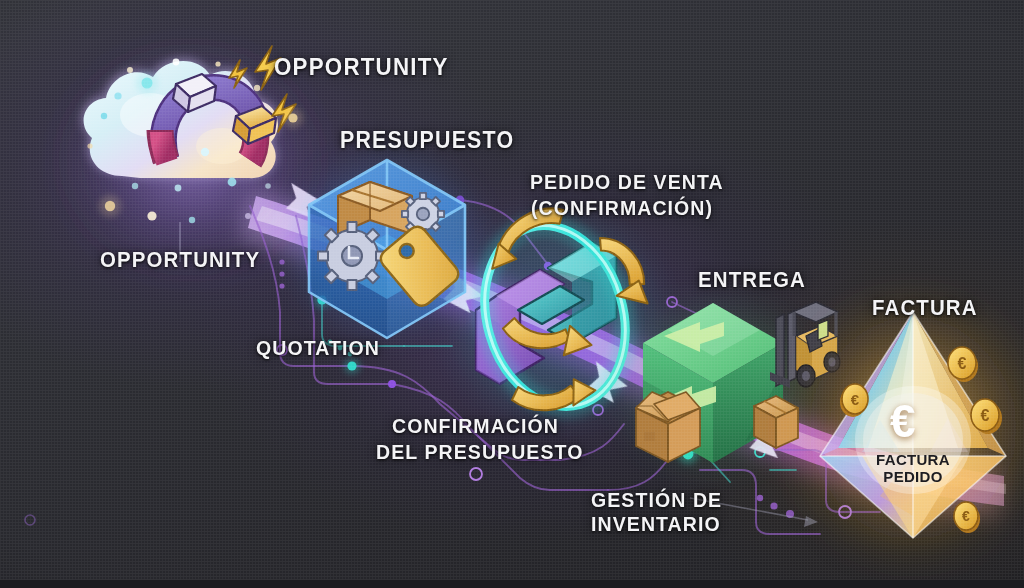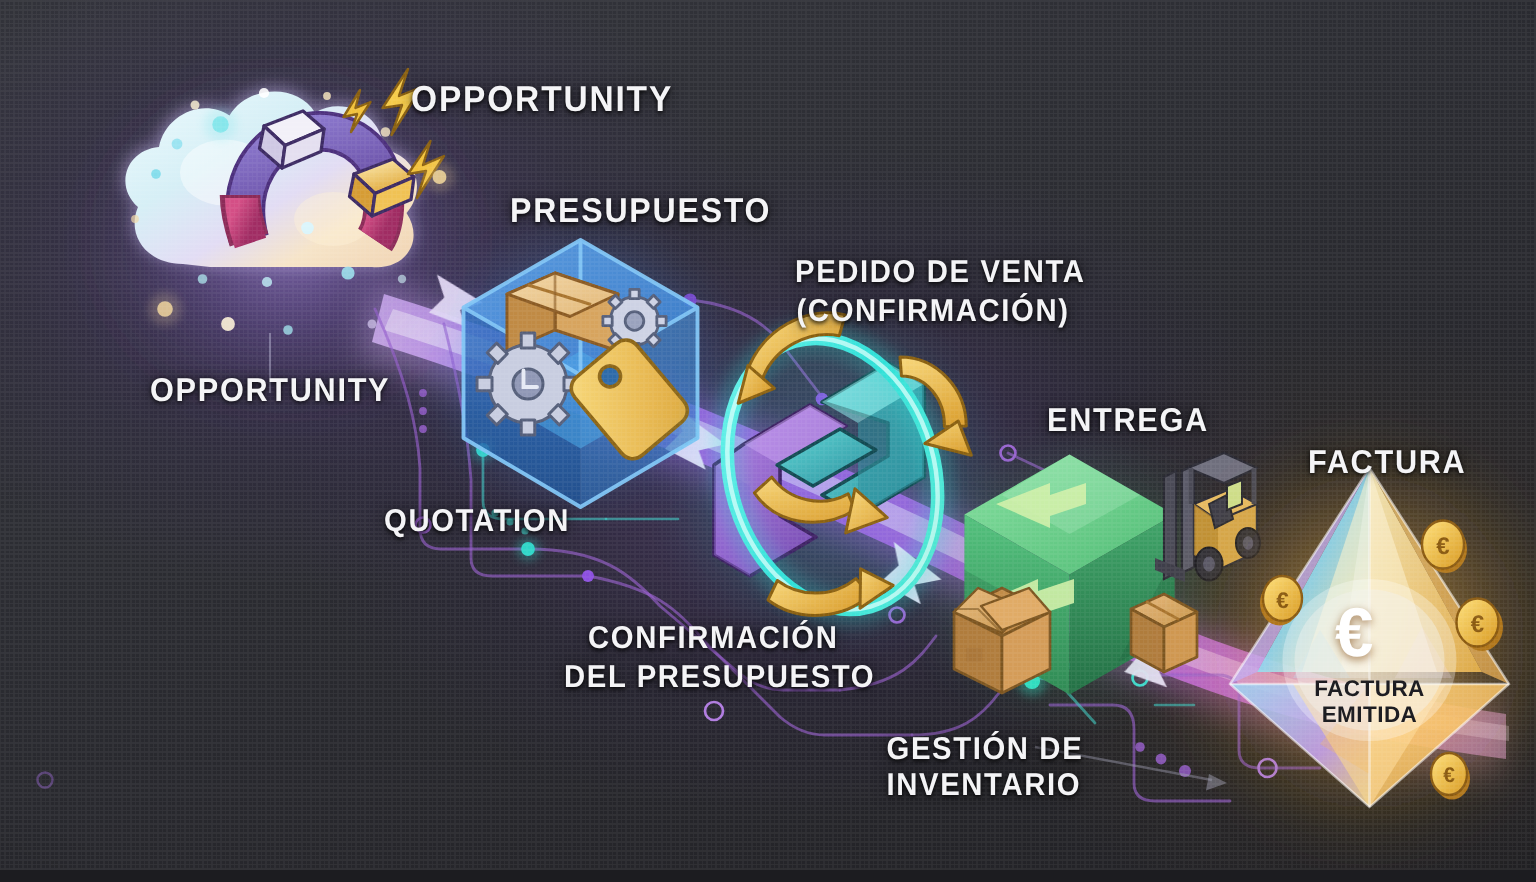--- a/index.html
+++ b/index.html
@@ -612,15 +612,15 @@
 
   <div class="lbl" style="left:698px; top:268px; font-size:22px;">ENTREGA</div>
 
   <div class="lbl" style="left:591px; top:488px; font-size:21px;">GESTIÓN DE</div>
   <div class="lbl" style="left:591px; top:512px; font-size:21px;">INVENTARIO</div>
 
   <div class="lbl" style="left:872px; top:296px; font-size:22px;">FACTURA</div>
 
   <div class="euro" style="left:890px; top:398px; font-size:46px; line-height:46px;">€</div>
   <div class="chip-text" style="left:863px; top:452px; width:100px; font-size:15px;">FACTURA</div>
-  <div class="chip-text" style="left:863px; top:469px; width:100px; font-size:15px;">EMITIDA</div>
+  <div class="chip-text" style="left:863px; top:469px; width:100px; font-size:15px;">PEDIDO</div>
 
 </div>
 
 </body></html>

